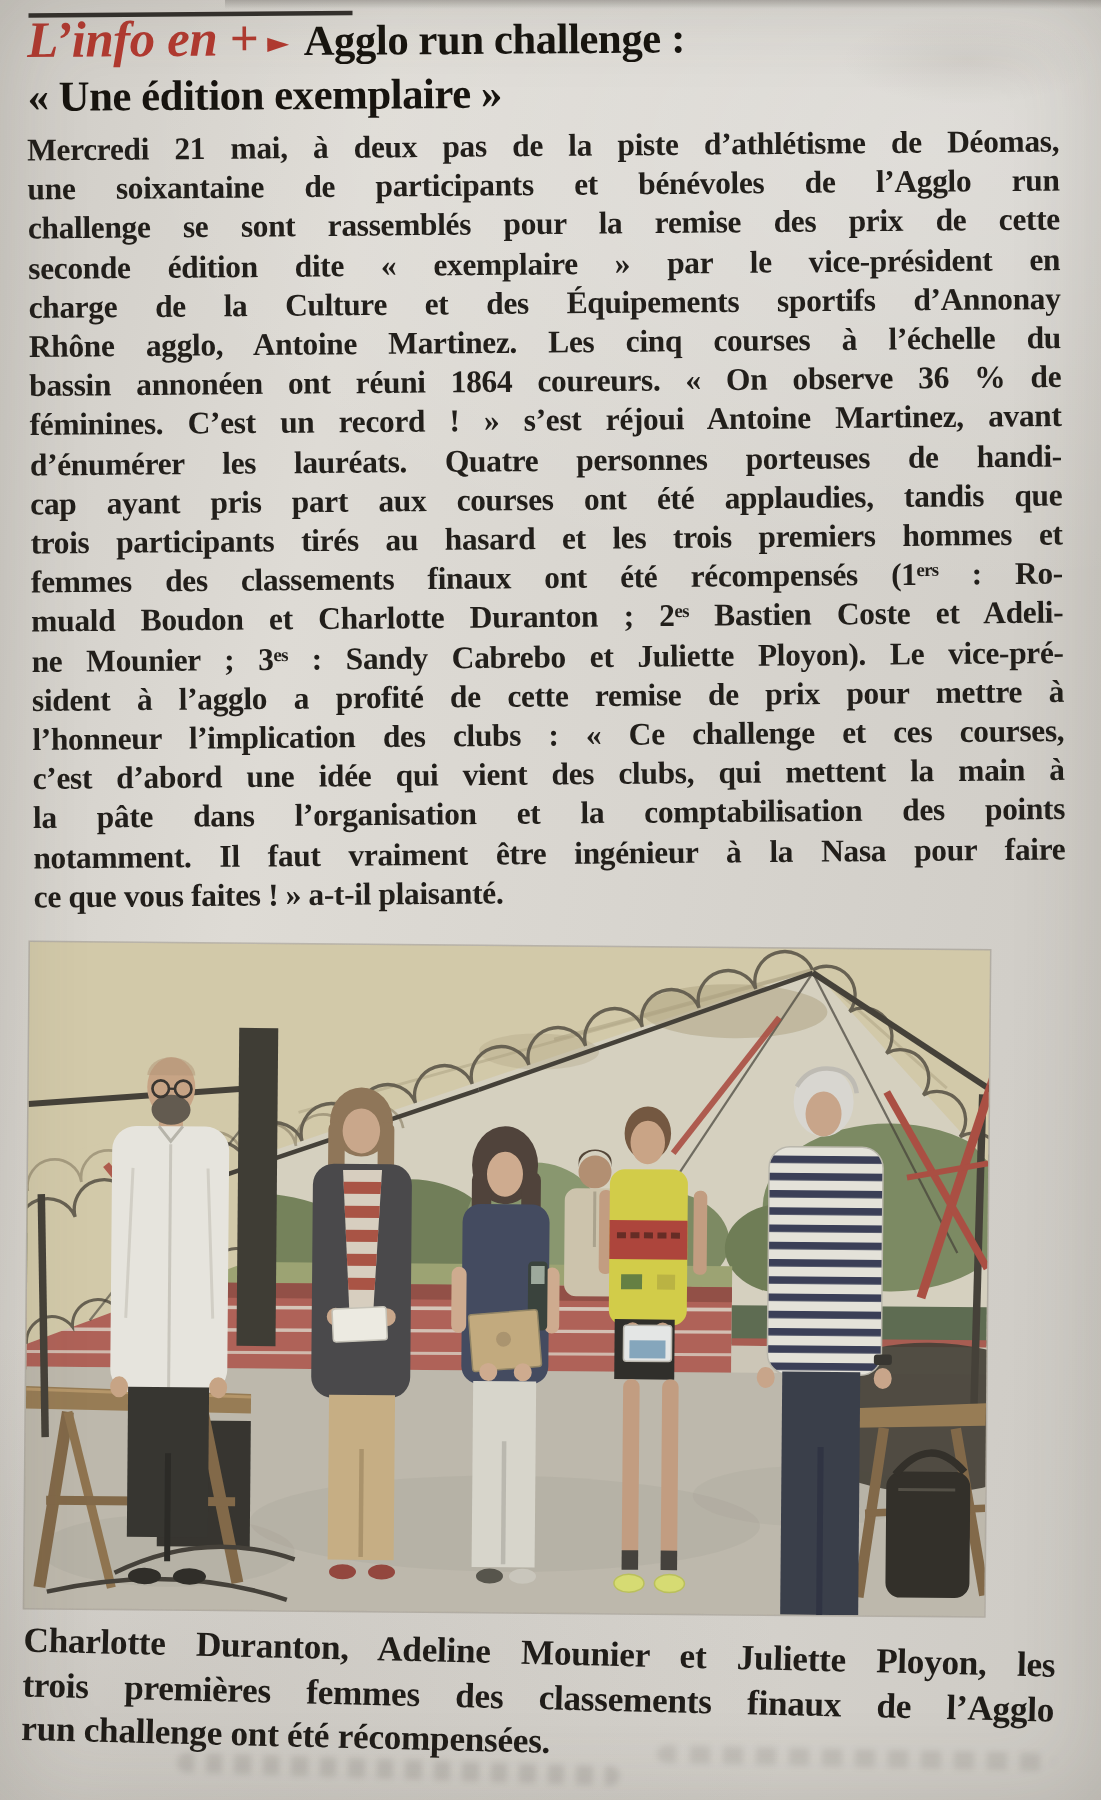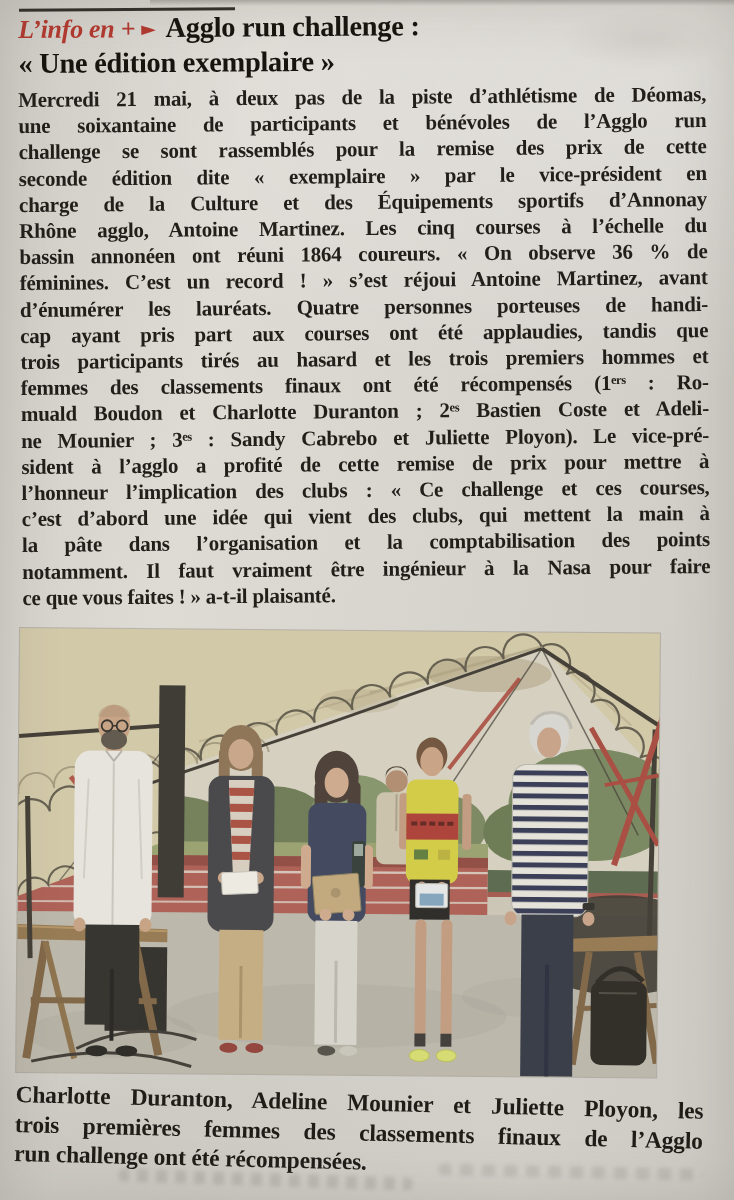--- a/index.html
+++ b/index.html
@@ -15,21 +15,21 @@
   .page::after{content:"";position:absolute;inset:0;pointer-events:none;
     box-shadow:inset 0 0 60px rgba(70,65,58,.18);}
   .top-edge{position:absolute;left:150px;top:0;width:584px;height:6px;
     background:linear-gradient(#8f8c87,rgba(0,0,0,0));opacity:.55;}
   .stain{position:absolute;left:560px;top:10px;width:170px;height:60px;border-radius:50%;
     background:radial-gradient(ellipse at center, rgba(110,100,90,.10), rgba(0,0,0,0) 70%);}
 
   .kicker-rule{position:absolute;left:19px;top:8px;width:216px;height:2.5px;background:#33302c;transform:rotate(-.4deg);}
   .headline{position:absolute;left:18px;top:11px;width:700px;margin:0;line-height:33px;
     font-weight:bold;letter-spacing:-.3px;transform:rotate(-.4deg);transform-origin:left top;}
-  .kicker{color:#b23a30;font-style:italic;font-size:26px;margin-right:6px;}
+  .kicker{color:#b23a30;font-style:italic;font-size:34px;margin-right:6px;}
   .arrow{color:#b23a30;font-size:19px;vertical-align:2px;margin-right:10px;font-family:"DejaVu Sans",sans-serif;}
   .t1,.t2{font-size:28.5px;color:#17140f;}
 
   .body{position:absolute;left:18px;top:87px;width:688px;transform:rotate(-.5deg);transform-origin:left top;}
   .bline{font-size:21px;font-weight:bold;line-height:26.2px;color:#221f1b;
     letter-spacing:-.25px;text-align:justify;text-align-last:justify;white-space:normal;}
   .jlines :last-child{text-align-last:left;}
 
   .photo{position:absolute;left:20px;top:628px;width:640px;height:444px;margin:0;
     transform:rotate(.5deg);transform-origin:left top;

